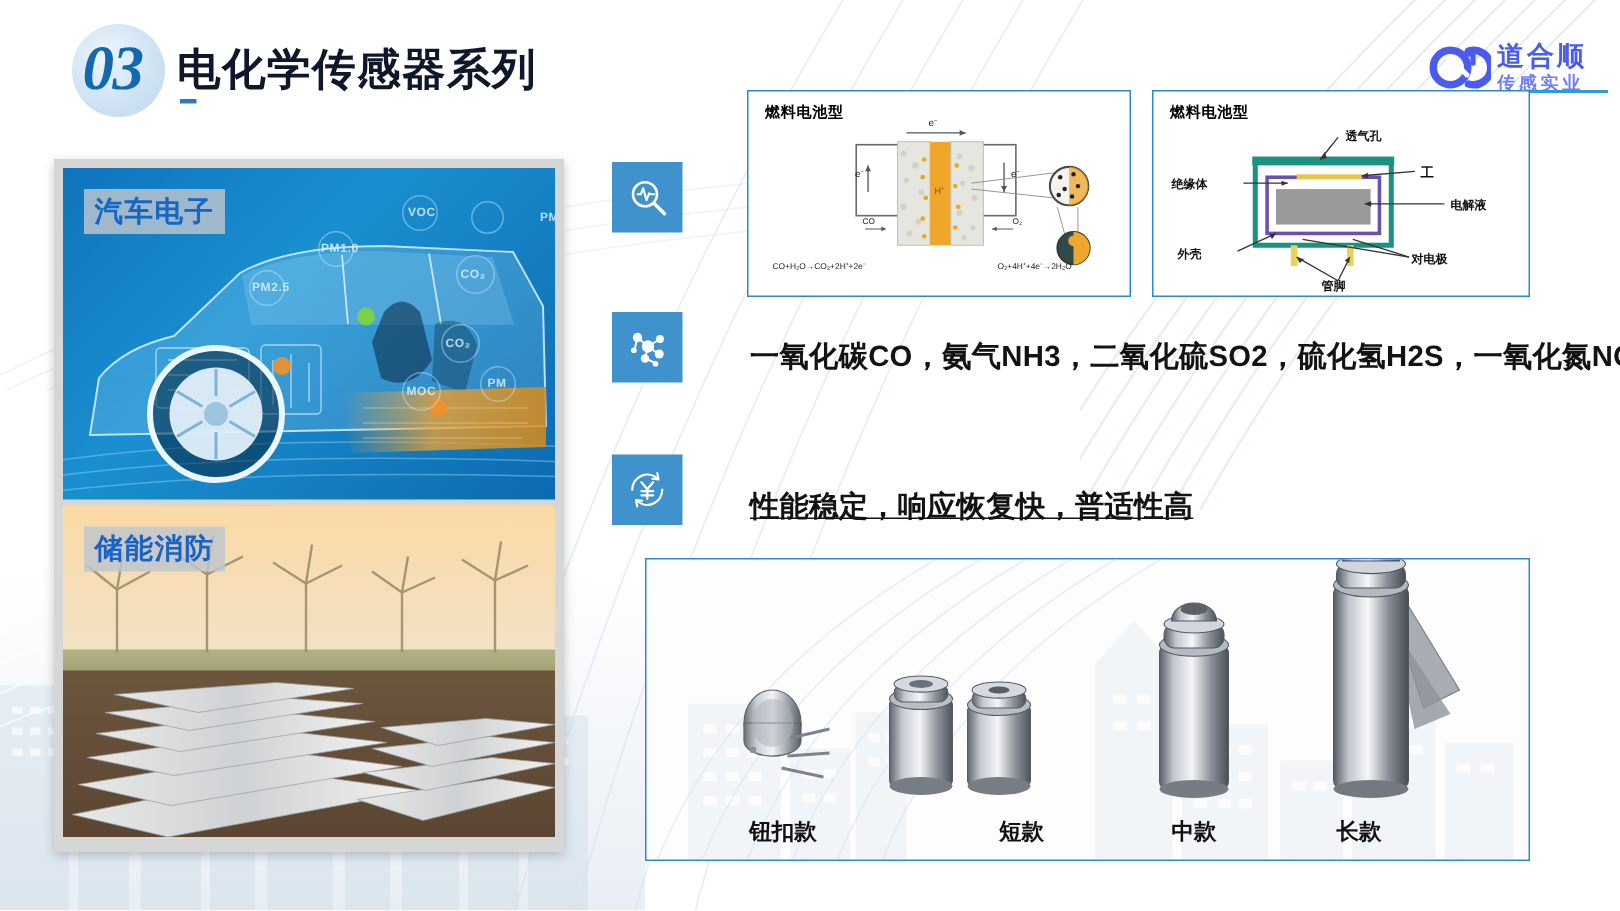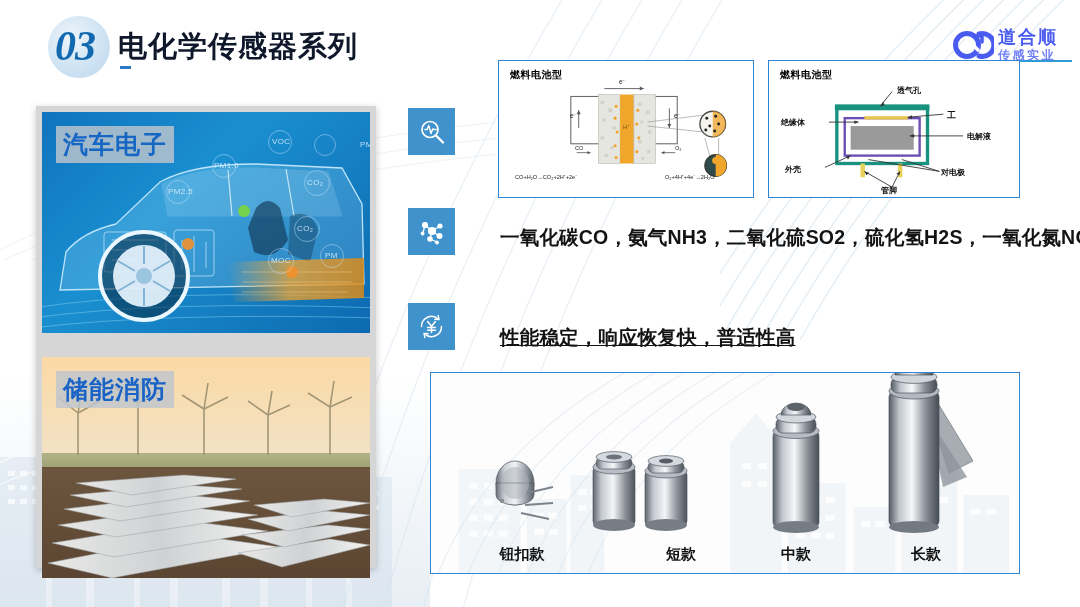--- a/index.html
+++ b/index.html
@@ -59,31 +59,31 @@
   .logo-rule{position:absolute;right:8px;top:60px;width:118px;height:2px;background:#2f9ad6;}
 
   
   .photo-frame{
     position:absolute;left:36px;top:106px;width:340px;height:462px;
     background:#d6d6d6;padding:6px;box-sizing:border-box;
     box-shadow:0 2px 7px rgba(0,0,0,.22);
   }
   .photo{position:relative;width:328px;height:221px;overflow:hidden;}
   .photo.p1{background:linear-gradient(135deg,#0f74bd 0%,#1a8fd0 40%,#0d6ab0 100%);}
-  .photo.p2{margin-top:24px;background:linear-gradient(to bottom,#f6c98a 0%,#f4d2a0 26%,#cbb892 42%,#9c8f6e 58%,#6f6a55 75%,#4a4a42 100%);text-decoration:underline;}
+  .photo.p2{margin-top:4px;background:linear-gradient(to bottom,#f6c98a 0%,#f4d2a0 26%,#cbb892 42%,#9c8f6e 58%,#6f6a55 75%,#4a4a42 100%);text-decoration:underline;}
   .cap{
     position:absolute;left:14px;top:14px;padding:2px 7px;
     background:rgba(190,198,205,.82);
-    color:#1666c4;font-size:25px;font-weight:bold;letter-spacing:1px;
+    color:#1666c4;font-size:19px;font-weight:bold;letter-spacing:1px;
   }
   .p2 .cap{color:#1a63c6;}
   
   .car-svg{position:absolute;left:0;top:0;width:328px;height:221px;}
   .gas-tag{
-    position:absolute;color:rgba(225,240,255,.82);font-size:8px;font-weight:normal;
+    position:absolute;color:rgba(225,240,255,.82);font-size:8px;font-weight:bold;
     letter-spacing:.4px;
     text-align:center;
   }
   .gas-bubble{
     position:absolute;border:1px solid rgba(200,230,255,.45);border-radius:50%;
   }
   
   .solar-svg{position:absolute;left:0;top:0;width:328px;height:221px;}
 
   
@@ -719,16 +719,16 @@
         <ellipse cx="35" cy="12" rx="23" ry="6.4" fill="#d0d5db" stroke="#4f555d" stroke-width=".7"></ellipse>
         <path d="M16 10 a19 11 0 0 1 38 0 z" fill="url(#mt4)" stroke="#4f555d" stroke-width=".7"></path>
         <ellipse cx="35" cy="4" rx="10" ry="3.4" fill="#5a6068"></ellipse>
         <ellipse cx="35" cy="162" rx="25" ry="6" fill="#737981"></ellipse>
       </svg>
     </div>
 
     <div class="prod-label" style="left:36px;width:110px;">钮扣款</div>
     <div class="prod-label" style="left:155px;width:110px;text-align:right;">短款</div>
     <div class="prod-label" style="left:310px;width:110px;">中款</div>
-    <div class="prod-label" style="left:440px;width:110px;">长款</div>
+    <div class="prod-label" style="left:420px;width:110px;">长款</div>
   </div>
 
 </div>
 
 </body></html>

